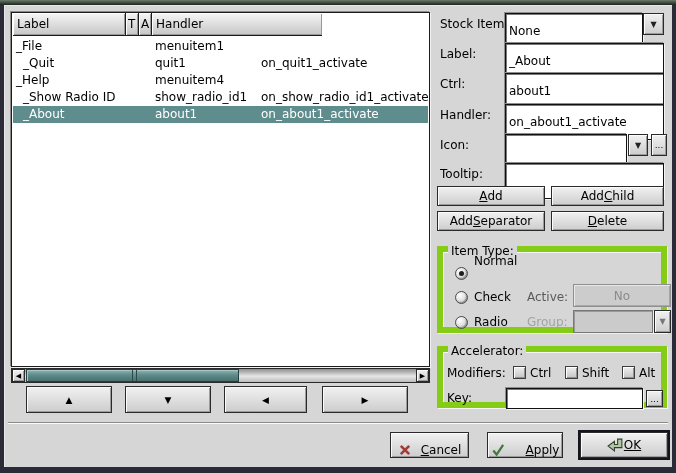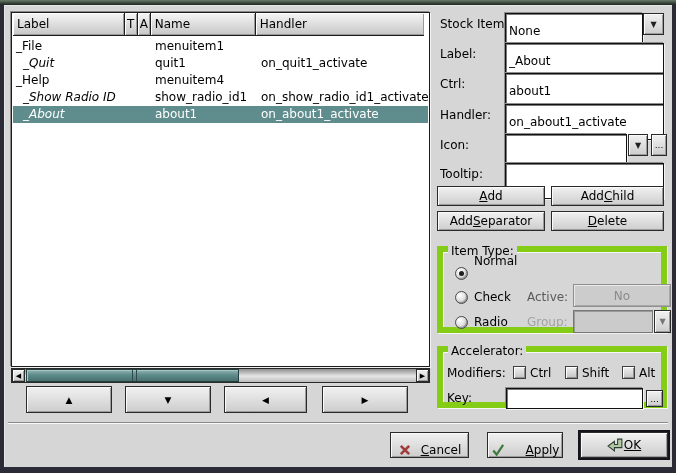--- a/index.html
+++ b/index.html
@@ -25,21 +25,21 @@
   input.entry{height:36px;}
 
   
   .table-frame{left:11px;top:12px;width:419px;height:355px;background:#fff;border:1px solid #1c1c1c;
                box-shadow:-1px -1px 0 #8a8a8a,1px 1px 0 #f2f2f2;}
   .hdr-row{left:13px;top:13px;width:411px;height:23px;display:flex;}
   .hdr{height:23px;background:linear-gradient(#f6f6f6,#c6c6c6);border-right:1px solid #1c1c1c;border-bottom:1px solid #1c1c1c;
        box-shadow:inset 1px 1px 0 #fff,inset -1px -1px 0 #999;display:flex;align-items:center;padding-left:4px;overflow:hidden;}
   .list-row{left:13px;width:415px;height:17px;}
   .list-row .cell{position:absolute;top:1px;white-space:nowrap;}
-  .cell.lbl{left:3px;} .cell.lbl.ind{left:10px;font-style:italic;}
+  .cell.lbl{left:3px;} .cell.lbl.ind{left:10px;}
   .cell.nm{left:142px;} .cell.hd{left:248px;}
   .list-row.sel{background:var(--selection);color:#fff;}
 
   
   .hscroll{left:11px;top:368px;width:419px;height:15px;background:linear-gradient(#8f8f8f,#e6e6e6 55%,#bdbdbd);
            border:1px solid #2a2a2a;}
   .sb-arrow{position:absolute;top:0px;width:13px;height:13px;font-size:7px;}
   .sb-thumb{position:absolute;left:14px;top:0px;width:213px;height:13px;
             background:linear-gradient(#93b4b4,#5f8c8c 45%,#48706e);border:1px solid #24403e;
             box-shadow:inset 1px 1px 0 #a9c4c4;}
@@ -82,23 +82,20 @@
 <div class="abs hdr-row">
   <div class="hdr" style="width:113px">
       <span>Label</span>
     </div>
   <div class="hdr" style="width:13px;padding-left:2px">
       <span>T</span>
     </div>
   <div class="hdr" style="width:13px;padding-left:2px">
       <span>A</span>
     </div>
-  <div class="hdr" style="width:106px">
-      <span>Name</span>
-    </div>
   <div class="hdr" style="width:170px;border-right:none">
       <span>Handler</span>
     </div>
 </div>
 
 <div class="abs list-row" style="top:38px">
   <span class="cell lbl">_File</span>
   <span class="cell nm">menuitem1</span>
   <span class="cell hd"></span>
 </div>

